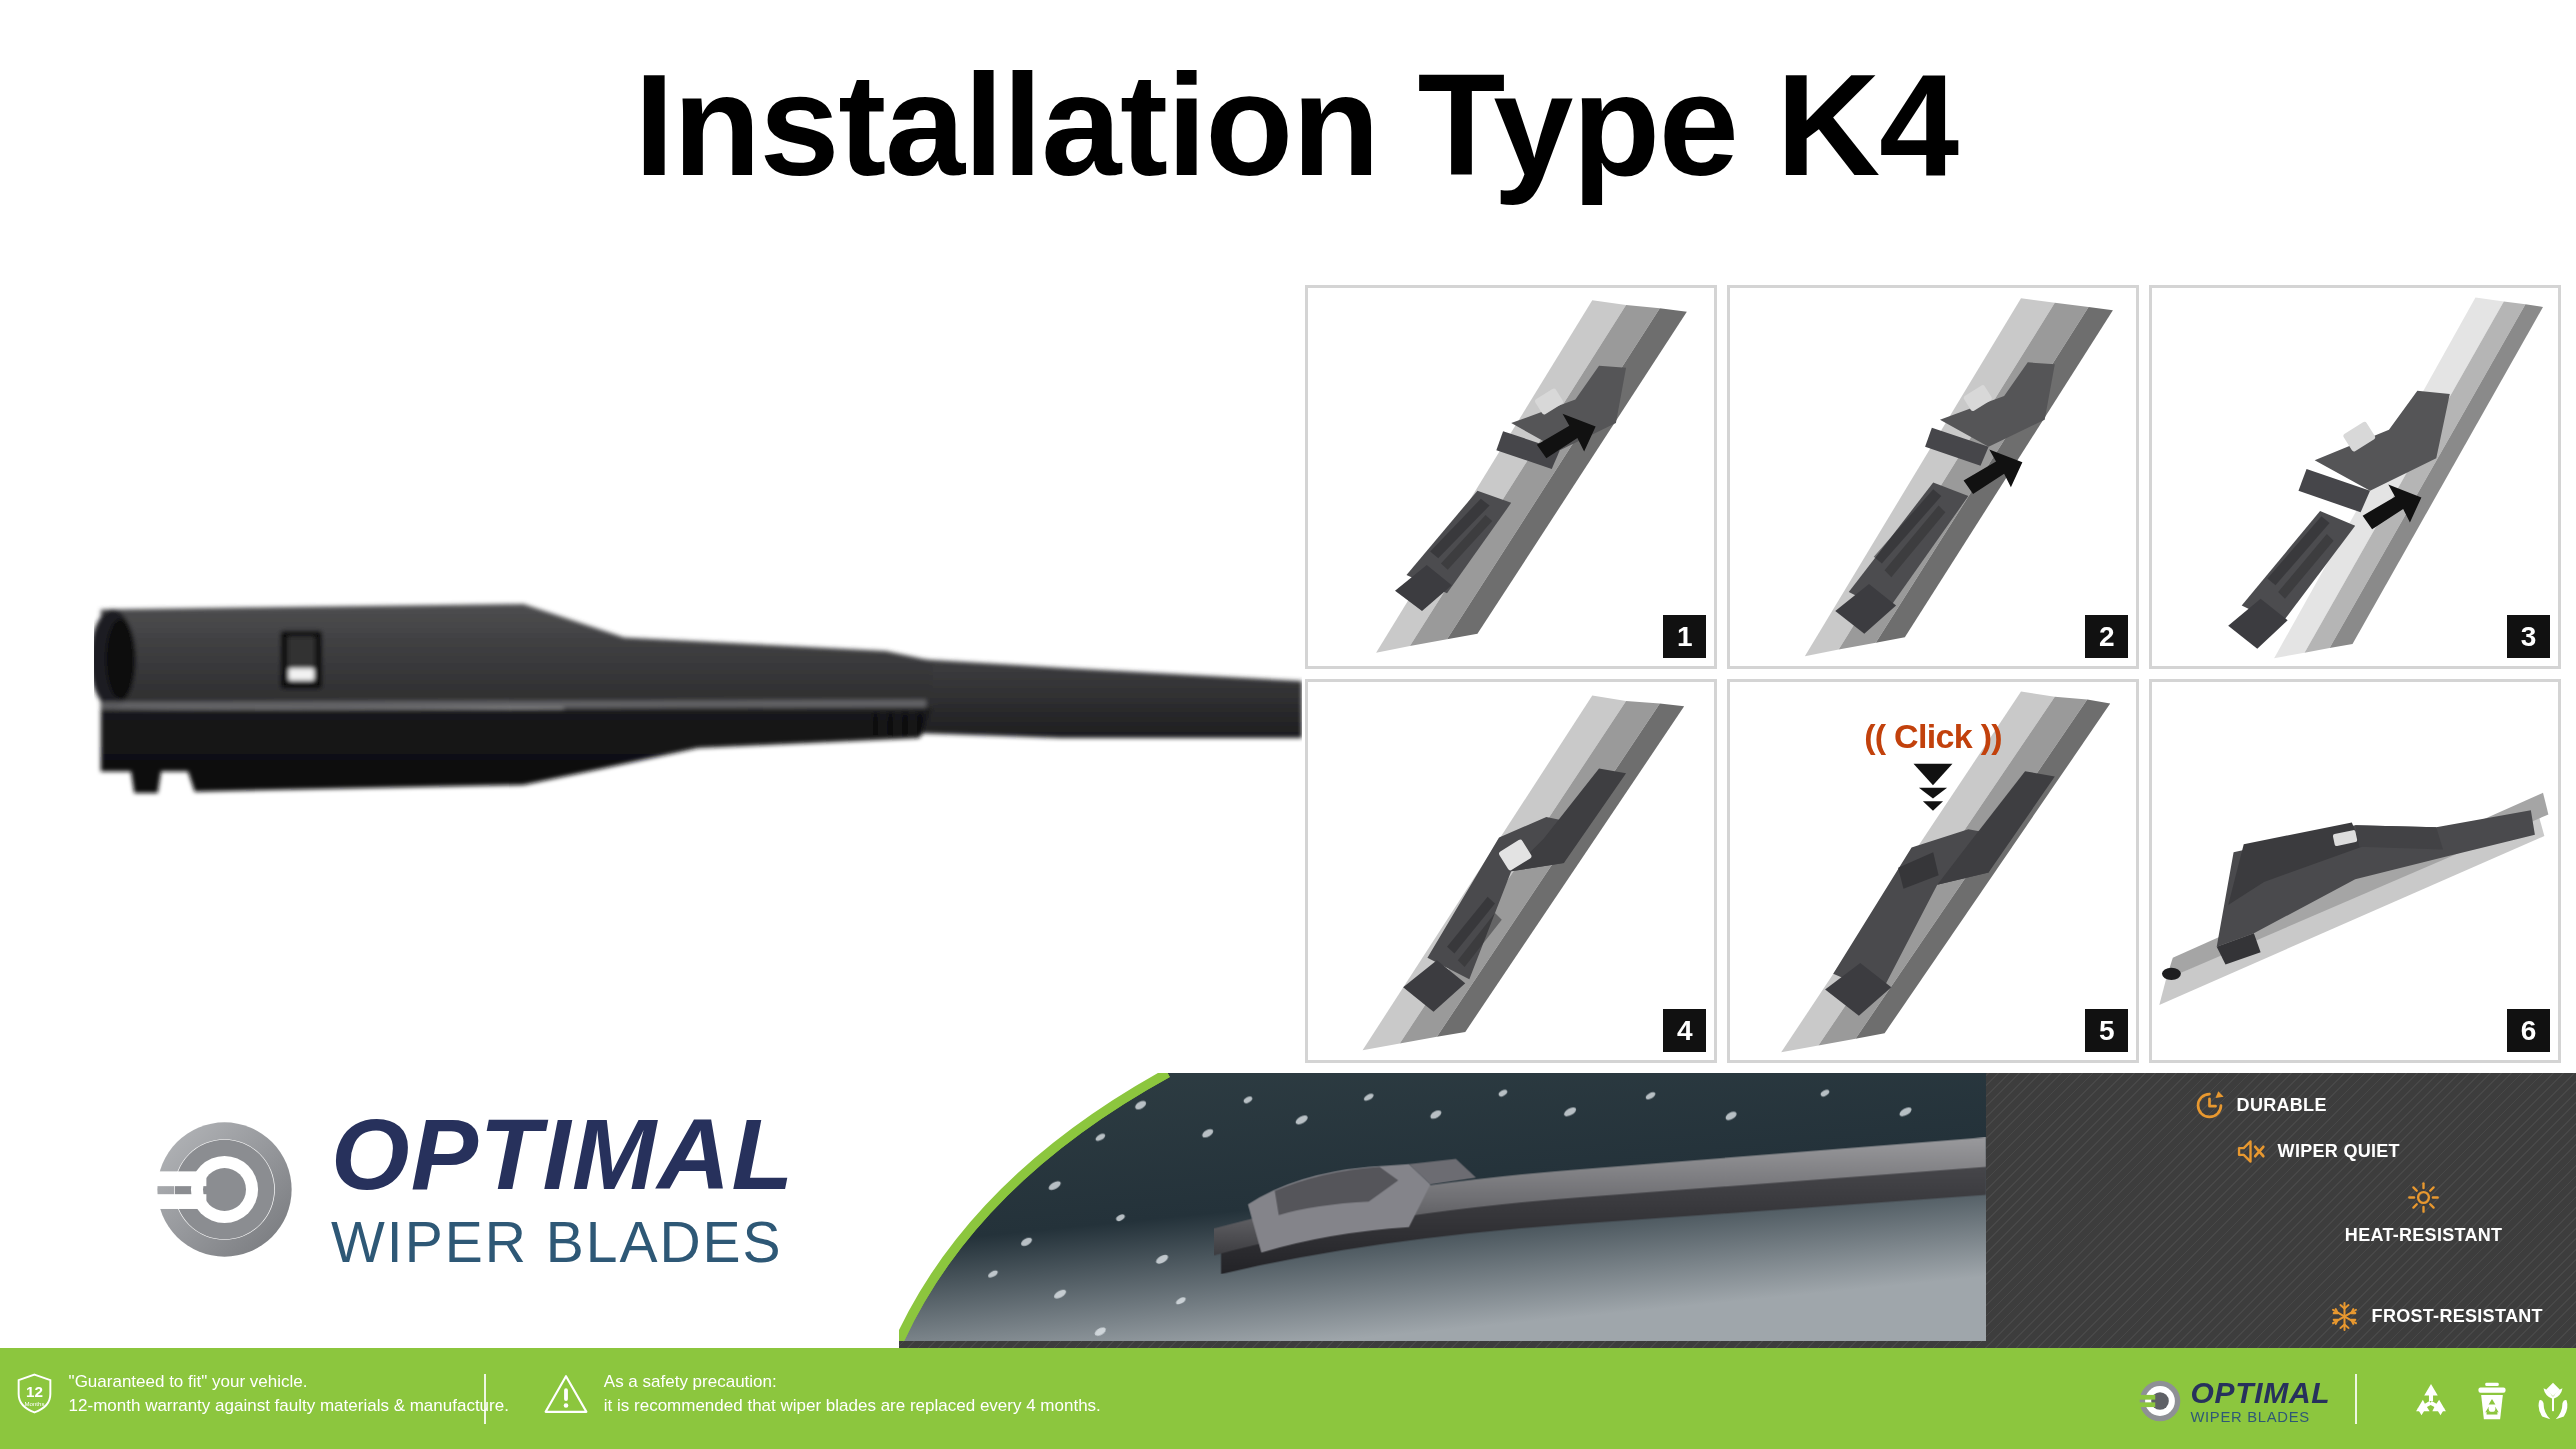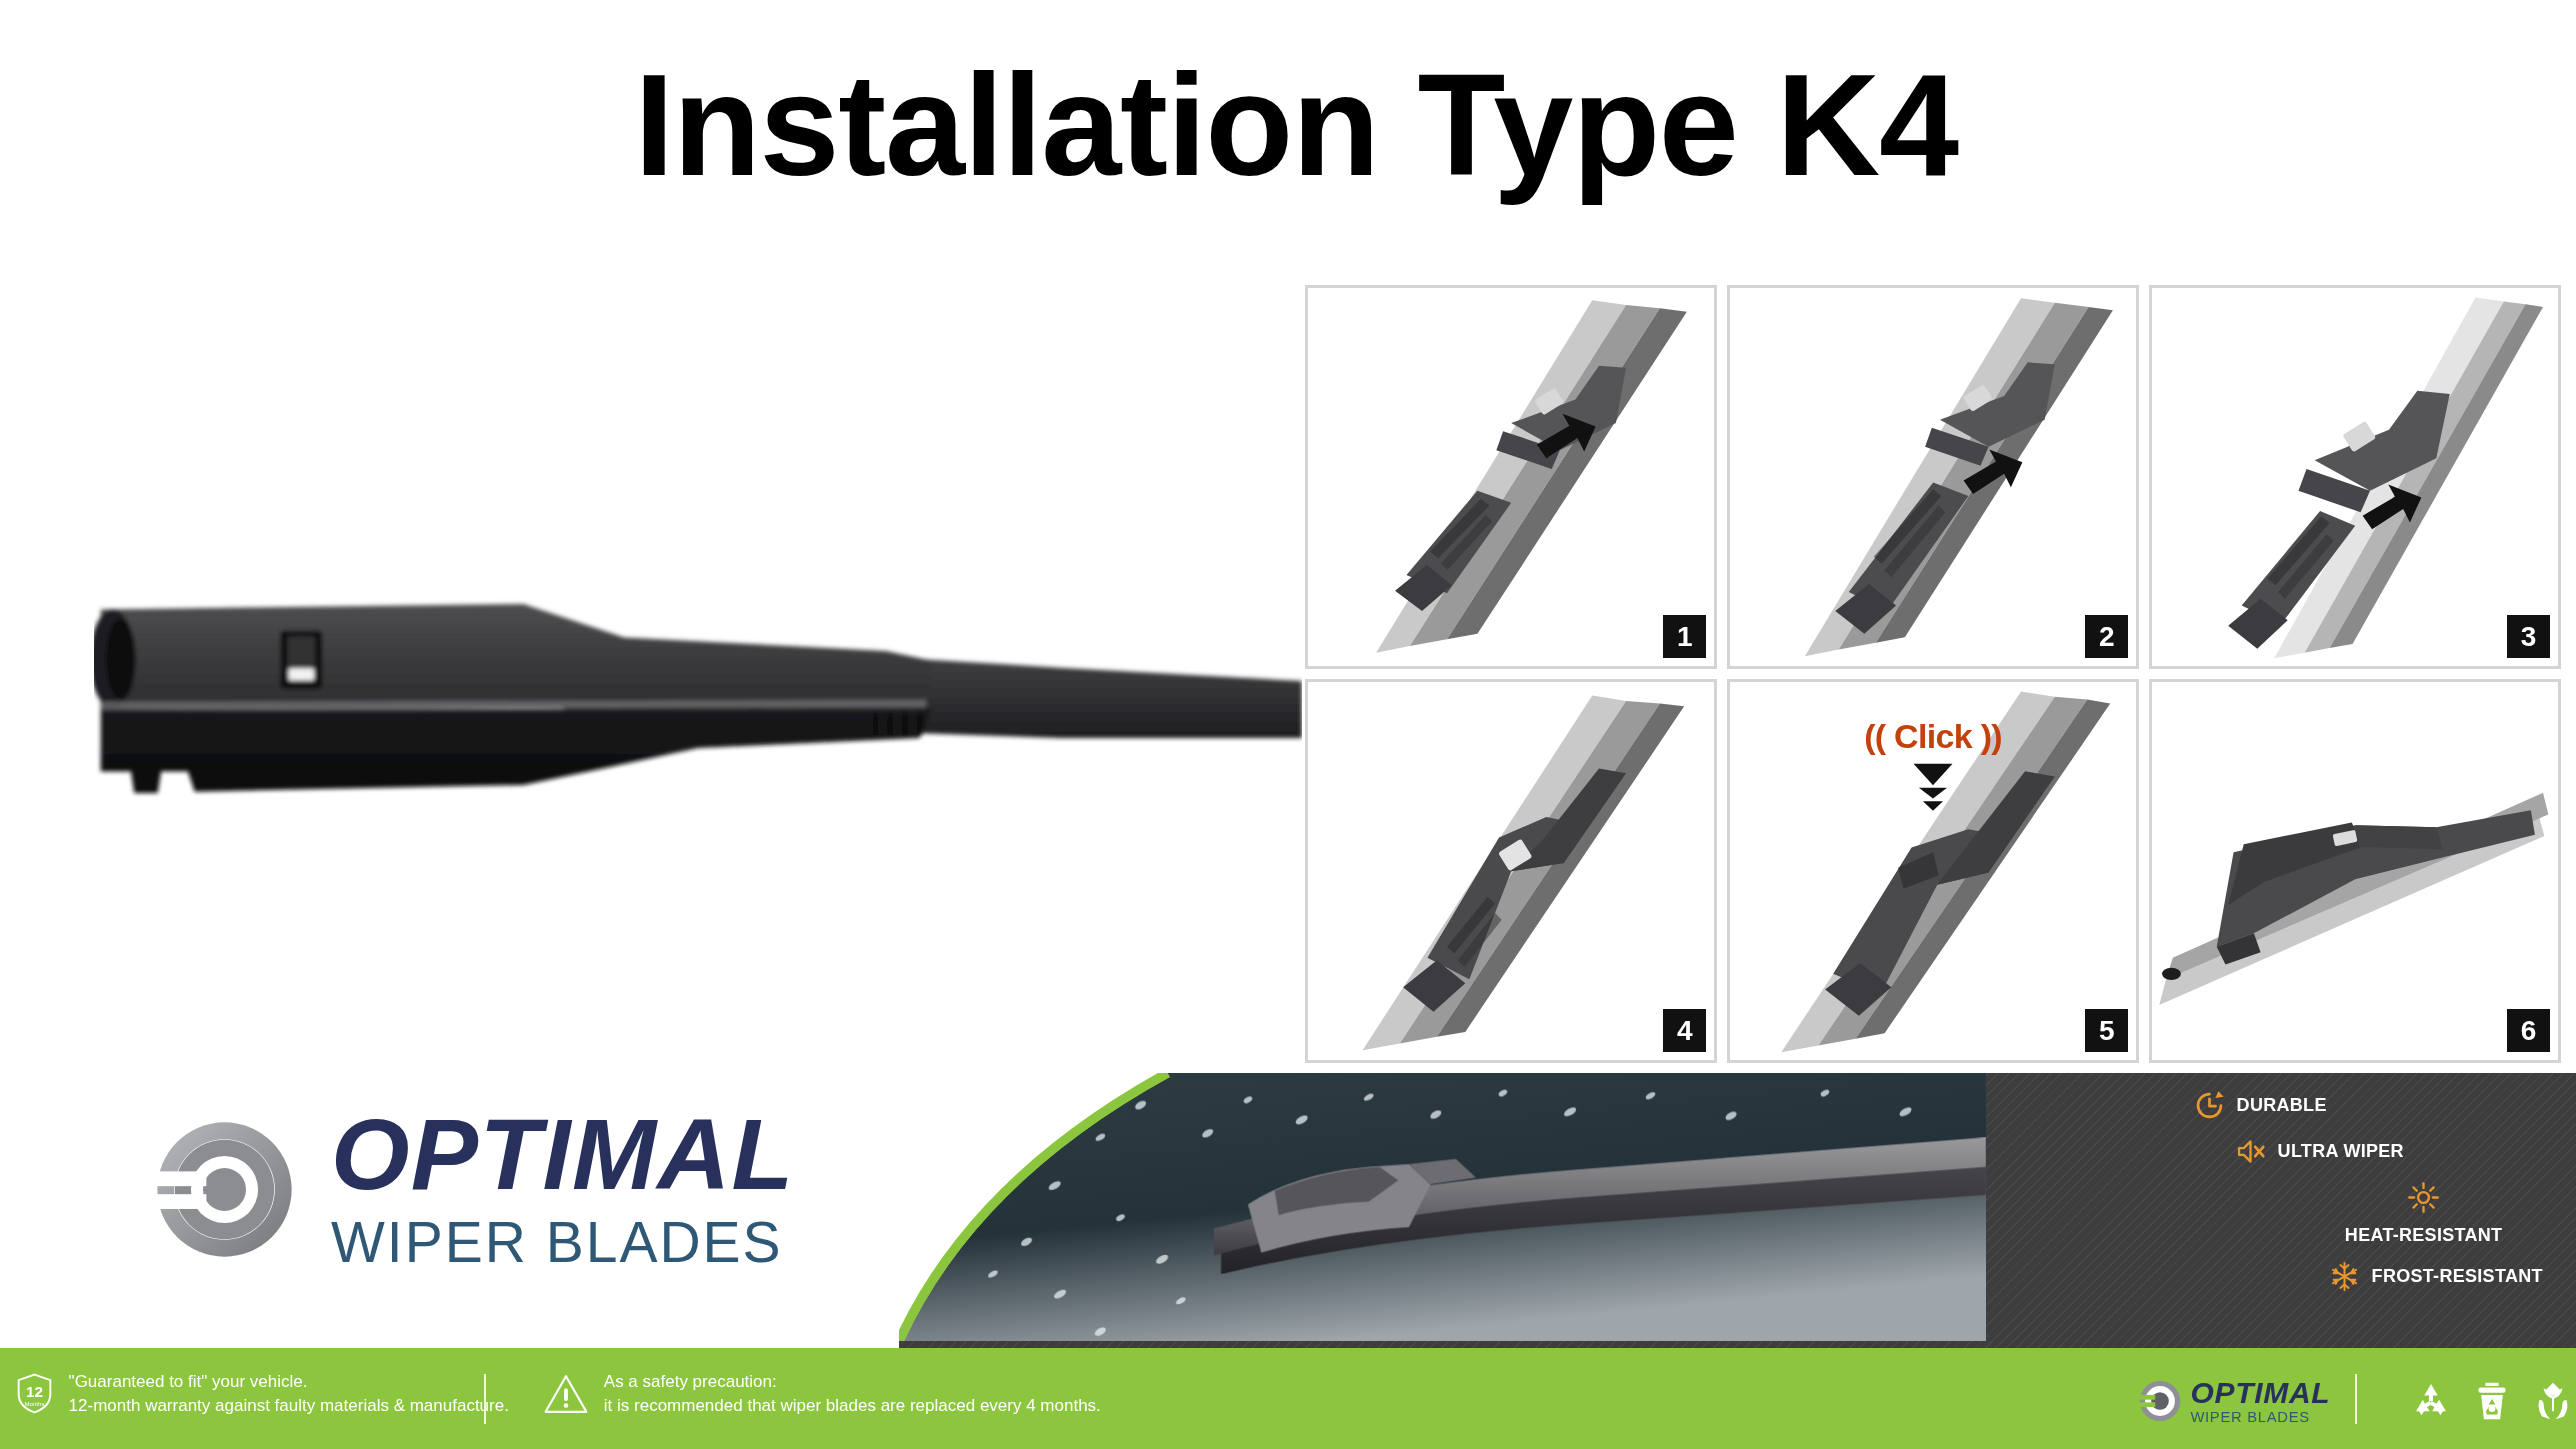--- a/index.html
+++ b/index.html
@@ -123,21 +123,21 @@
     font-size: 18px;
     font-weight: 700;
     letter-spacing: 0.3px;
     white-space: nowrap;
   }
   .feature-row .f-icon { width: 31px; height: 31px; flex: 0 0 31px; }
   .feature-row .f-icon svg { display:block; width:100%; height:100%; }
   .feature-row:nth-child(1) { padding-left: 60px; }
   .feature-row:nth-child(2) { padding-left: 101px; }
   .feature-row:nth-child(3) { padding-left: 151px; flex-direction: column; }
-  .feature-row:nth-child(4) { padding-left: 195px; }
+  .feature-row:nth-child(4) { padding-left: 195px; margin-top: 40px; }
 
   .banner-magenta-line {
     position: absolute;
     left: 0; bottom: 0; width: 1677px; height: 6.7px;
     background: #cc2d8a;
   }
 
   
   .main-logo {
     position: absolute;
@@ -503,21 +503,21 @@
         </span>
         <span>DURABLE</span>
       </div>
       <div class="feature-row">
         <span class="f-icon">
           <svg viewBox="0 0 46 46" aria-hidden="true">
             <path d="M 6 18 L 13 18 L 23 8 L 23 38 L 13 28 L 6 28 Z" stroke="#e8982f" stroke-width="3.5" fill="none" stroke-linejoin="round"></path>
             <path d="M 30 16 L 42 30 M 42 16 L 30 30" stroke="#e8982f" stroke-width="4" stroke-linecap="round"></path>
           </svg>
         </span>
-        <span>ULTRA WIPER</span>
+        <span>WIPER QUIET</span>
       </div>
       <div class="feature-row">
         <span class="f-icon">
           <svg viewBox="0 0 46 46" aria-hidden="true">
             <circle cx="23" cy="23" r="8" stroke="#e8982f" stroke-width="3.5" fill="none"></circle>
             <g stroke="#e8982f" stroke-width="3.5" stroke-linecap="round">
               <path d="M 23 2 L 23 9"></path>
                 <path d="M 23 37 L 23 44"></path>
               <path d="M 2 23 L 9 23"></path>
                 <path d="M 37 23 L 44 23"></path>

